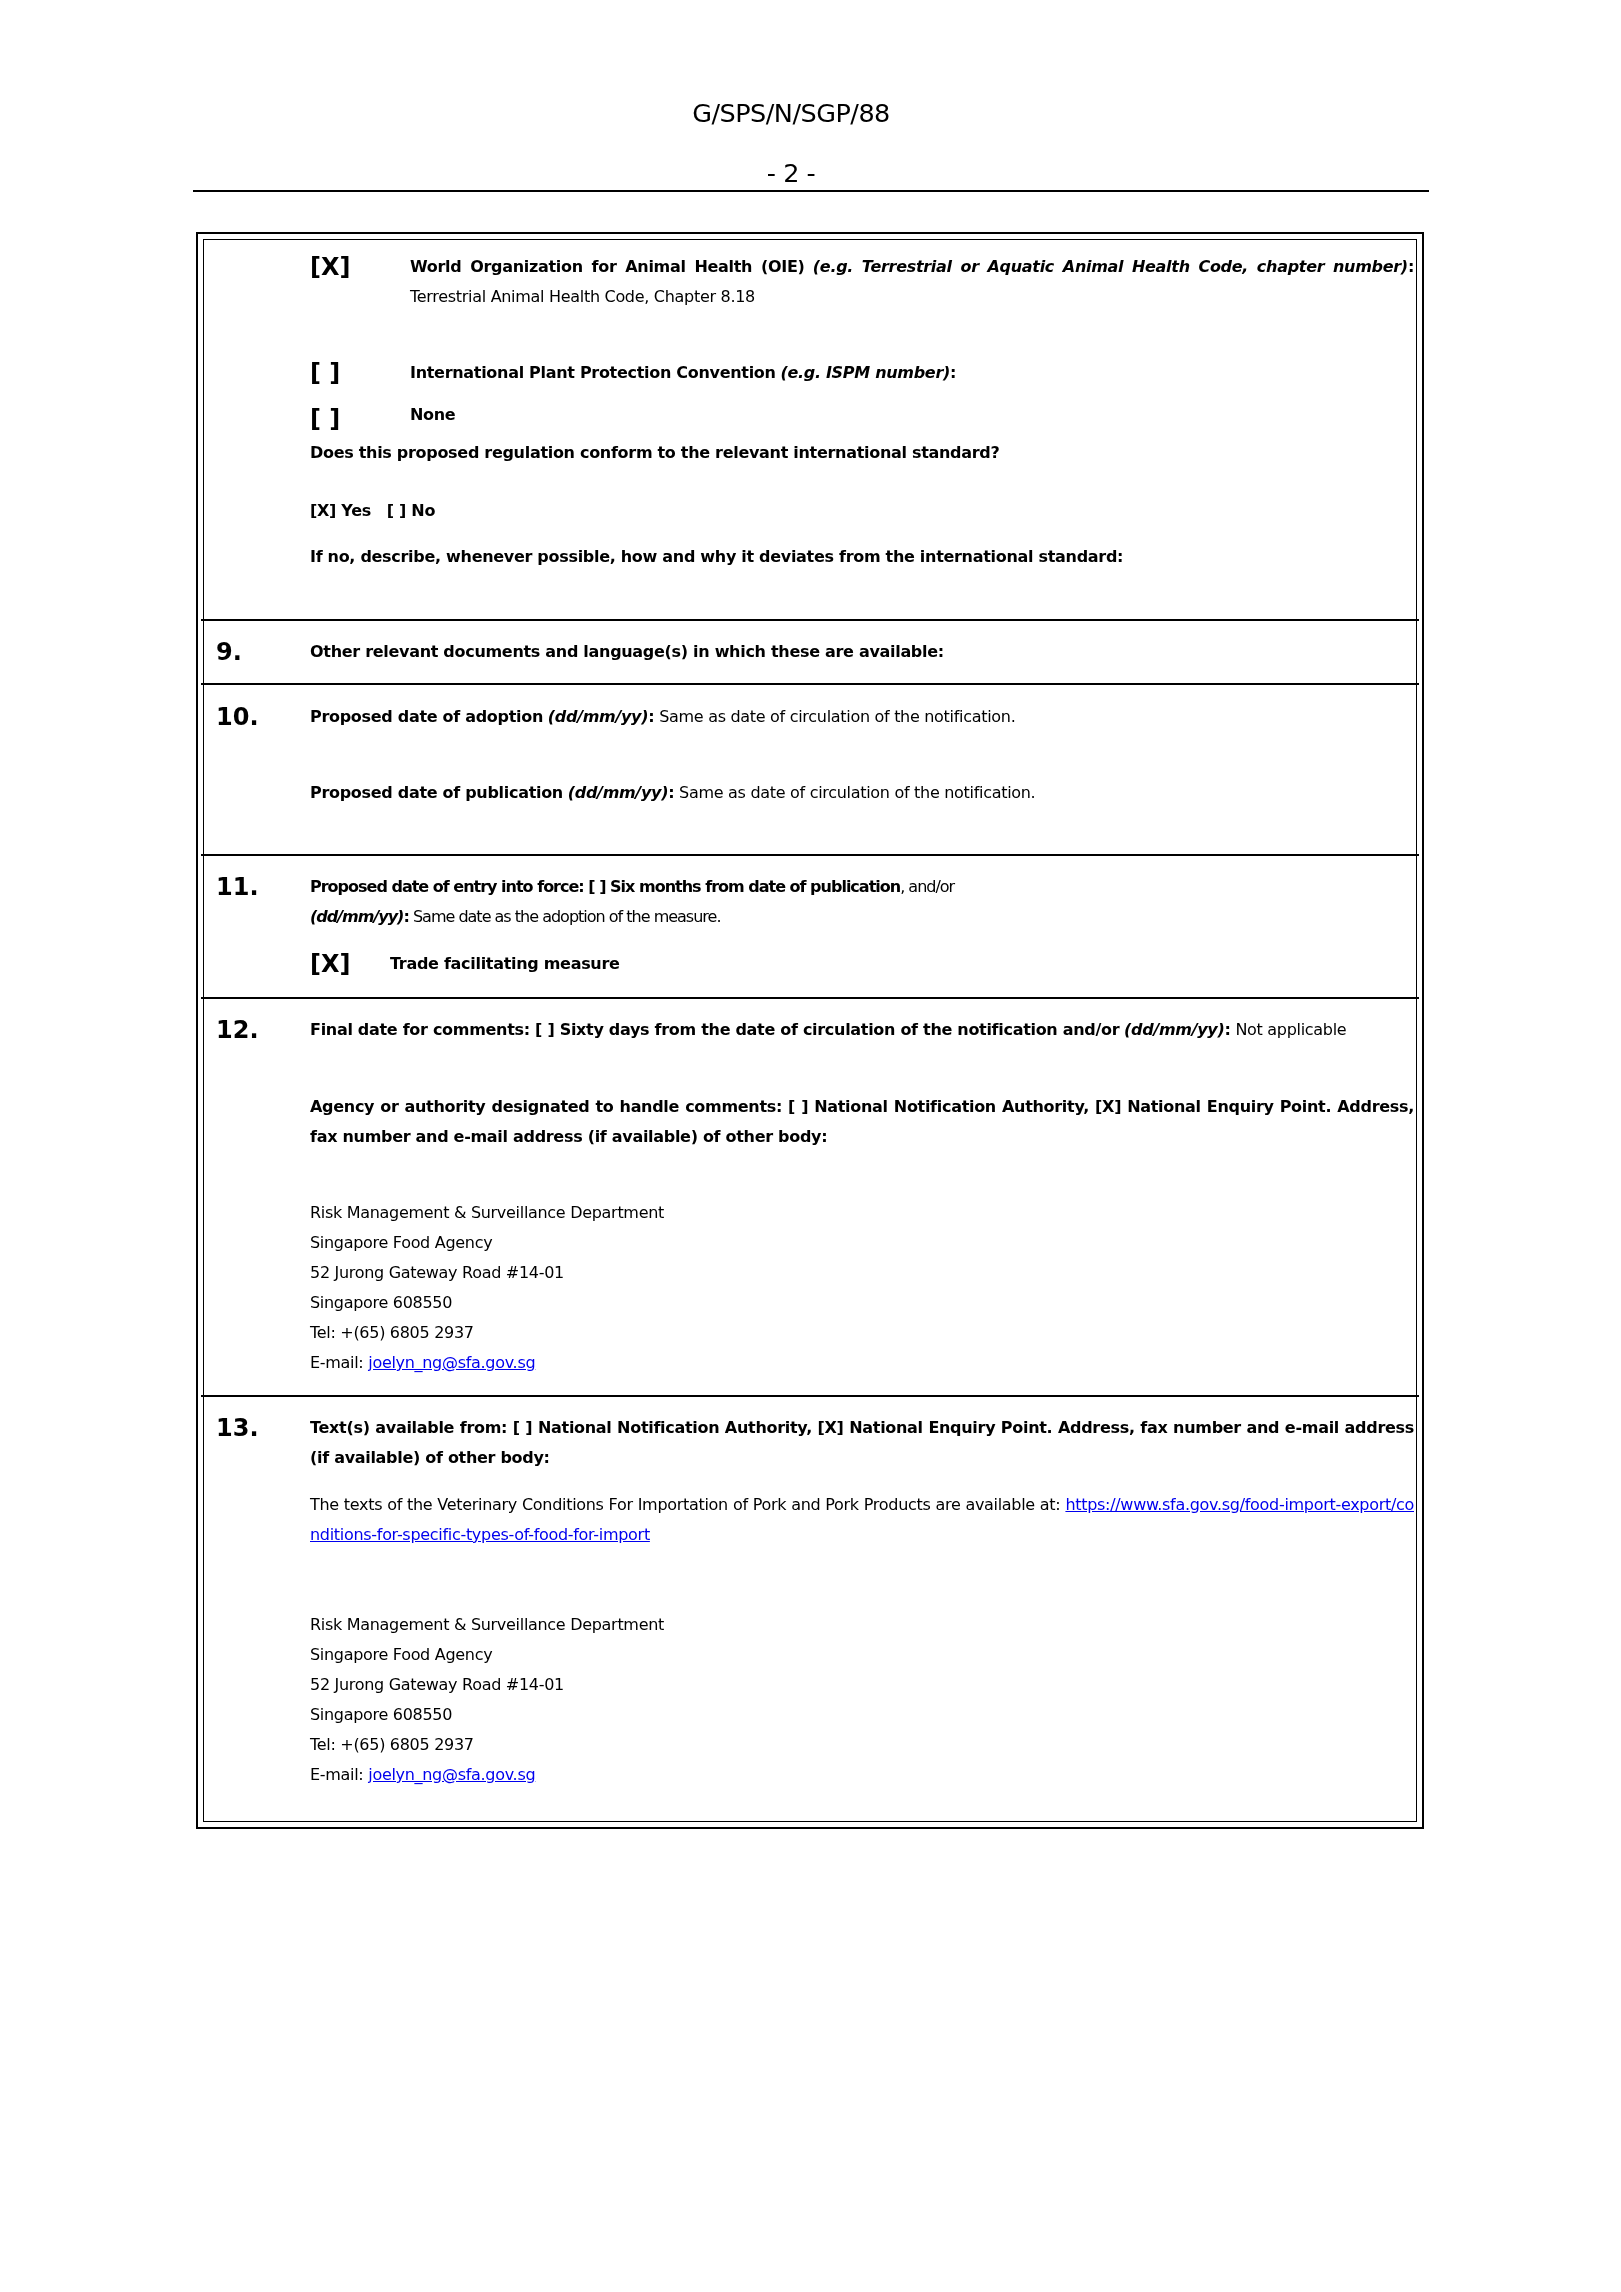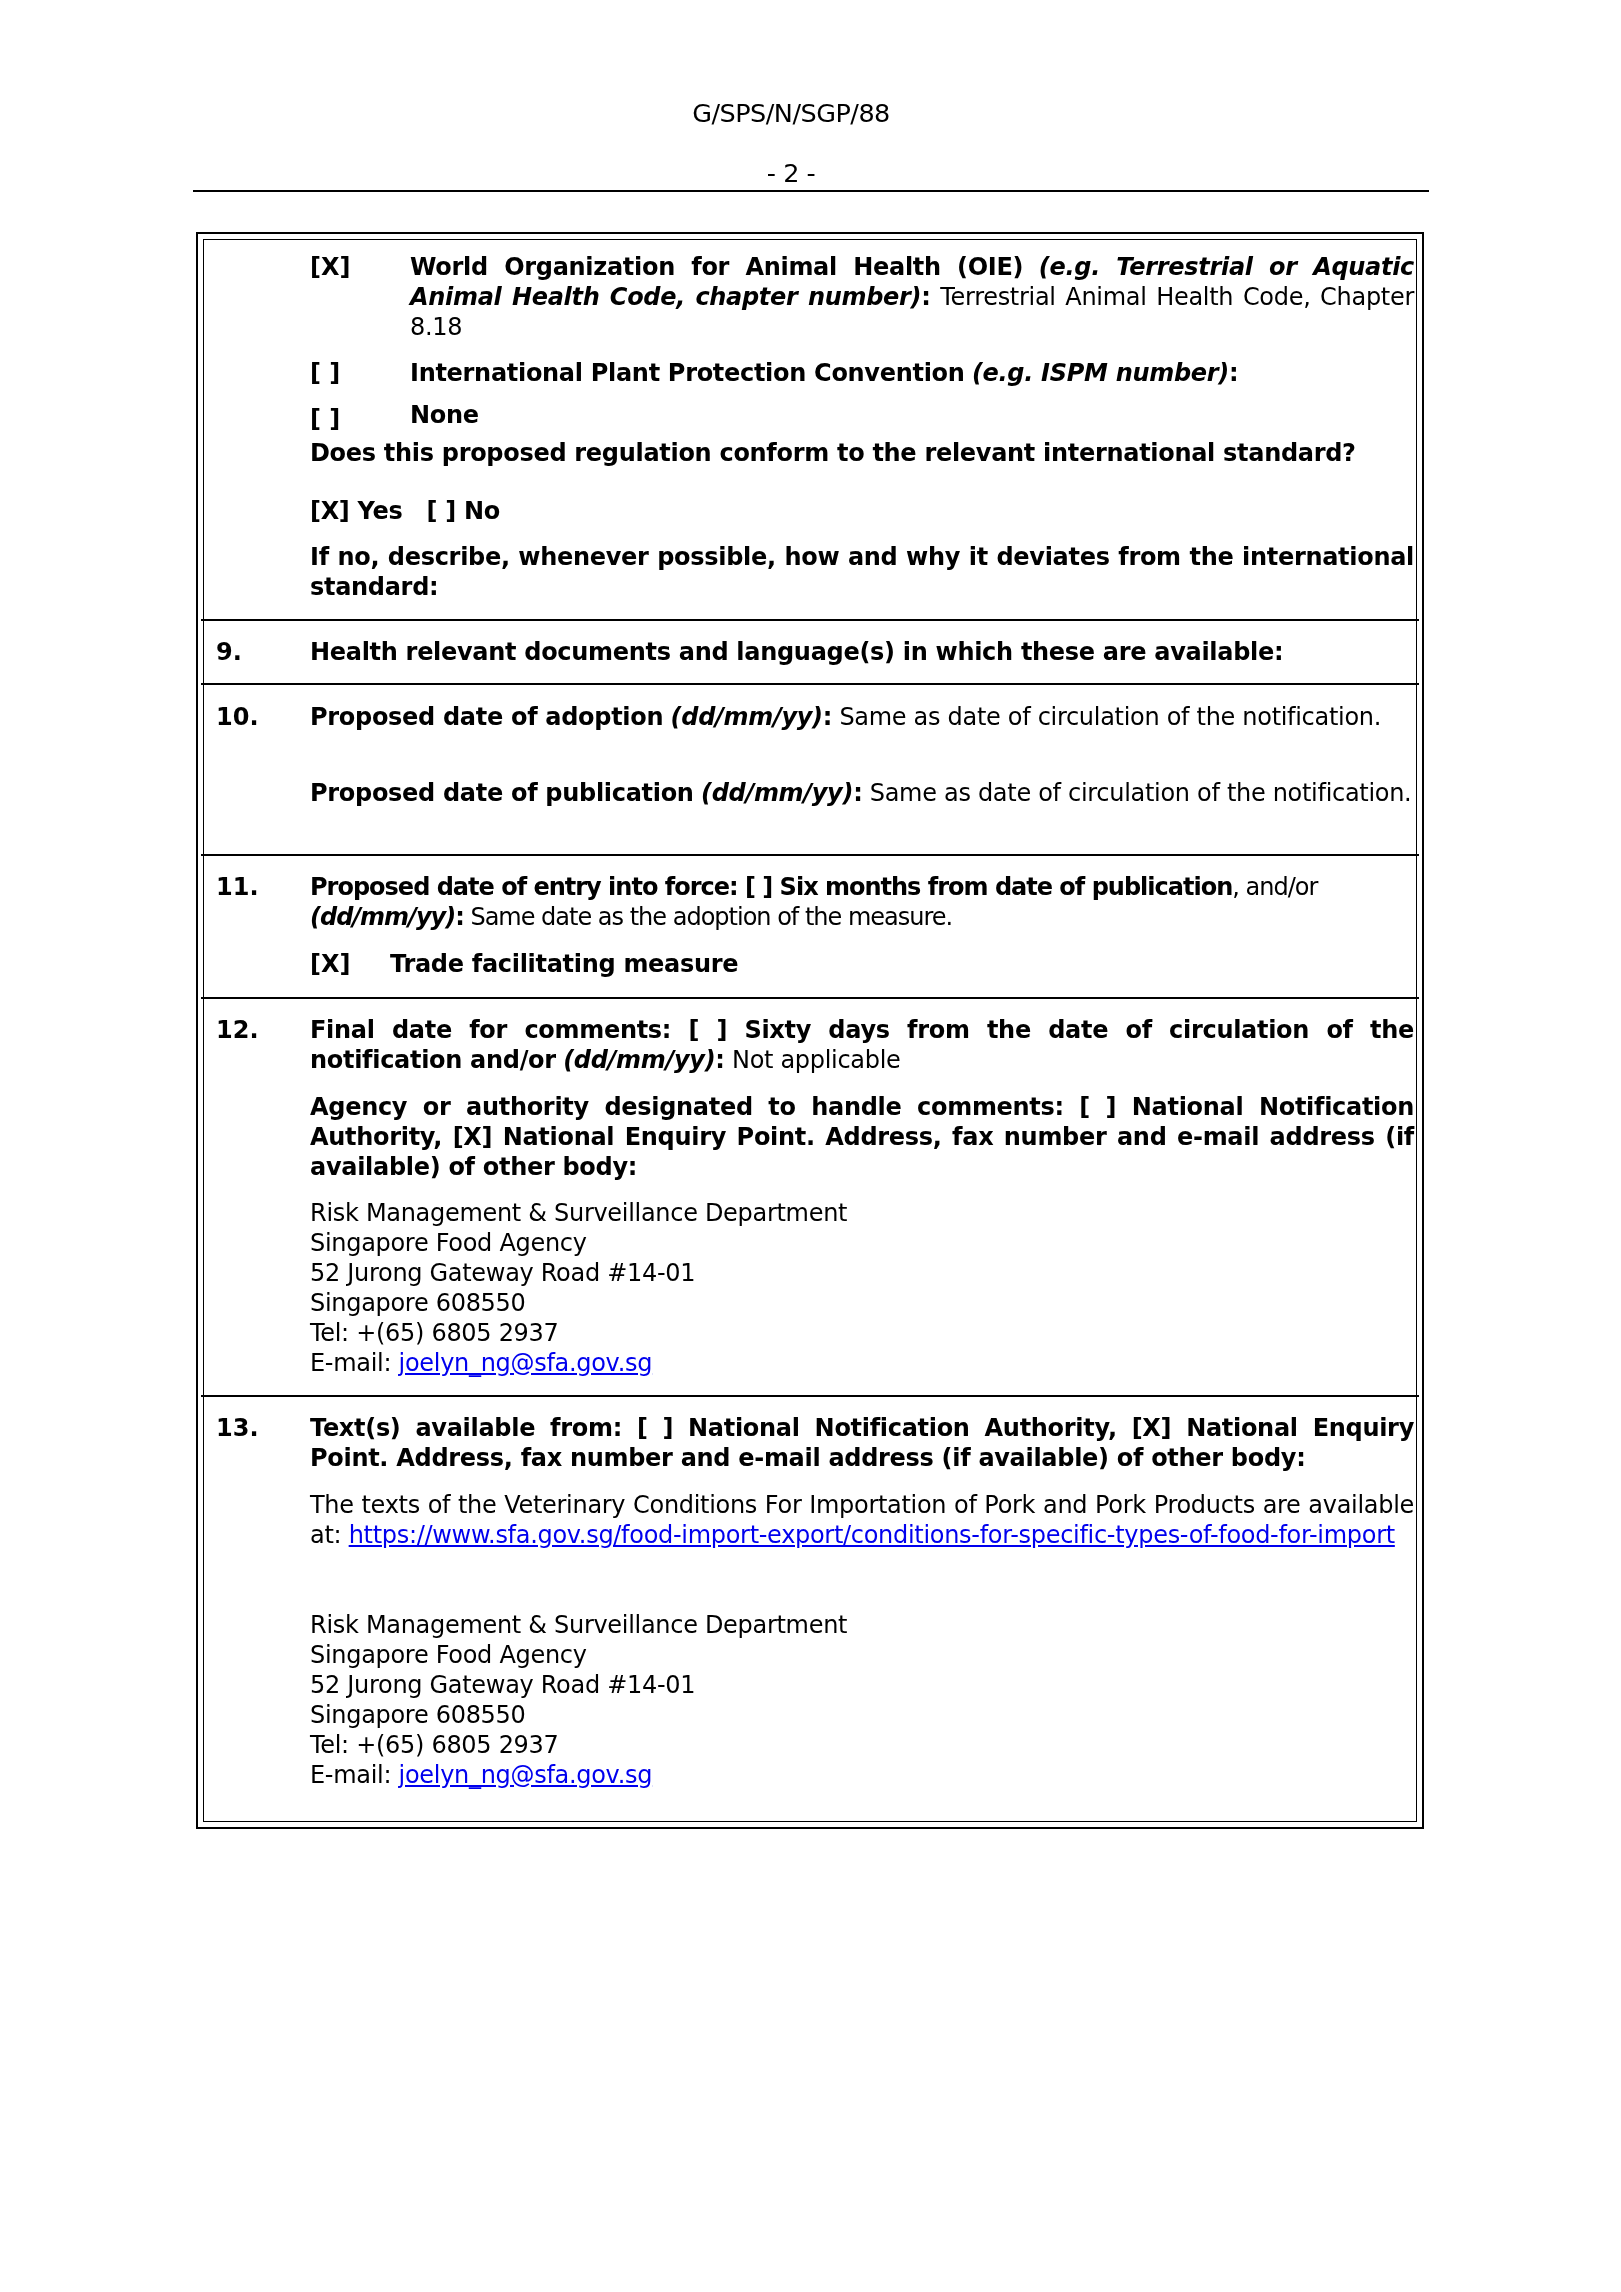--- a/index.html
+++ b/index.html
@@ -5,21 +5,21 @@
   html, body { margin: 0; padding: 0; background: #ffffff; }
   body { width: 1621px; height: 2293px; position: relative; overflow: hidden;
          font-family: "DejaVu Sans", sans-serif; color: #000; }
   .hdr { position: absolute; left: 0; width: 1582px; text-align: center;
          font-size: 25.5px; letter-spacing: -0.5px; }
   .rule { position: absolute; left: 193px; width: 1236px; top: 190px; height: 2px; background: #000; }
   .tbl { position: absolute; left: 196px; top: 232px; width: 1228px; height: 1597px;
          border: 2px solid #000; box-sizing: border-box; }
   .tbl-inner { position: absolute; left: 4.9px; top: 4.9px; right: 4.9px; bottom: 4.9px; border: 1px solid #000; }
   .hline { position: absolute; left: 201px; width: 1218px; height: 2px; background: #000; }
-  .t { position: absolute; font-size: 24px; line-height: 30px; letter-spacing: -0.3px; white-space: nowrap; }
+  .t { position: absolute; font-size: 16px; line-height: 30px; letter-spacing: -0.3px; white-space: nowrap; }
   .j { white-space: normal; text-align: justify; text-align-last: left; }
   .b { font-weight: bold; }
   .i { font-style: italic; }
   .num { position: absolute; left: 216px; font-weight: bold; font-size: 24px; line-height: 30px; }
   .box { position: absolute; left: 310px; font-weight: bold; font-size: 24px; line-height: 30px; }
   a, .link { color: #0000ee; text-decoration: underline; }
   .cw { left: 310px; width: 1104px; }
   .cw2 { left: 410px; width: 1004px; }
 </style>
 </head>
@@ -55,21 +55,21 @@
 <div class="t b" style="top:400px; left:410px;">None</div>
 
 <div class="t b" style="top:438px; left:310px;">Does this proposed regulation conform to the relevant international standard?</div>
 <div class="t b" style="top:496px; left:310px;">
   <span>[X] Yes</span>&nbsp;&nbsp;
   <span>[ ] No</span>
 </div>
 <div class="t b j cw" style="top:542px;">If no, describe, whenever possible, how and why it deviates from the international standard:</div>
 
 <div class="num" style="top:637px;">9.</div>
-<div class="t b" style="top:637px; left:310px;">Health relevant documents and language(s) in which these are available:</div>
+<div class="t b" style="top:637px; left:310px;">Other relevant documents and language(s) in which these are available:</div>
 
 <div class="num" style="top:702px;">10.</div>
 <div class="t j cw" style="top:702px;">
   <span class="b">Proposed date of adoption</span>
   <span class="b i">(dd/mm/yy)</span><span class="b">:</span>
   <span>Same as date of circulation of the notification.</span>
 </div>
 <div class="t j cw" style="top:778px;">
   <span class="b">Proposed date of publication</span>
   <span class="b i">(dd/mm/yy)</span><span class="b">:</span>

